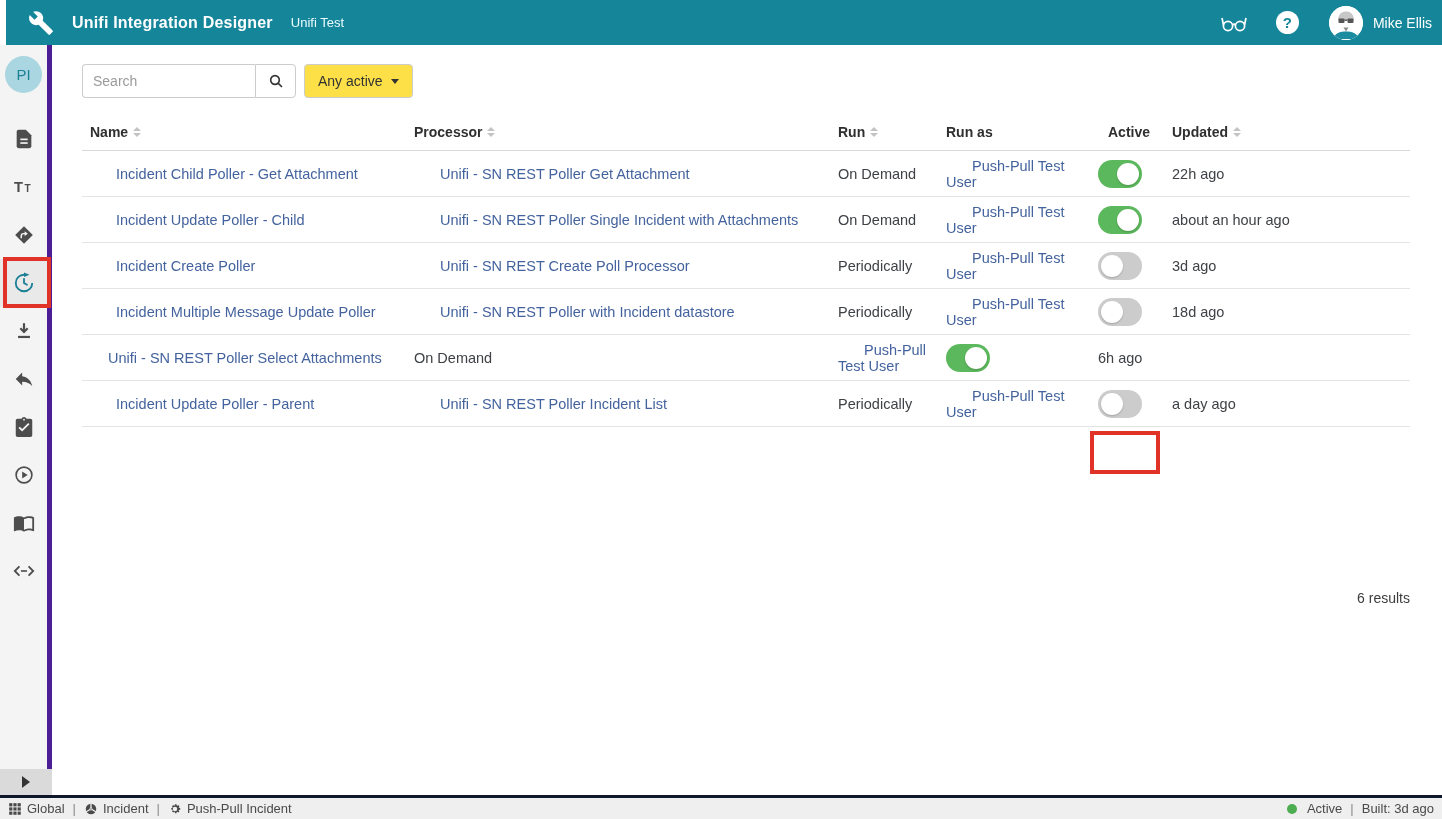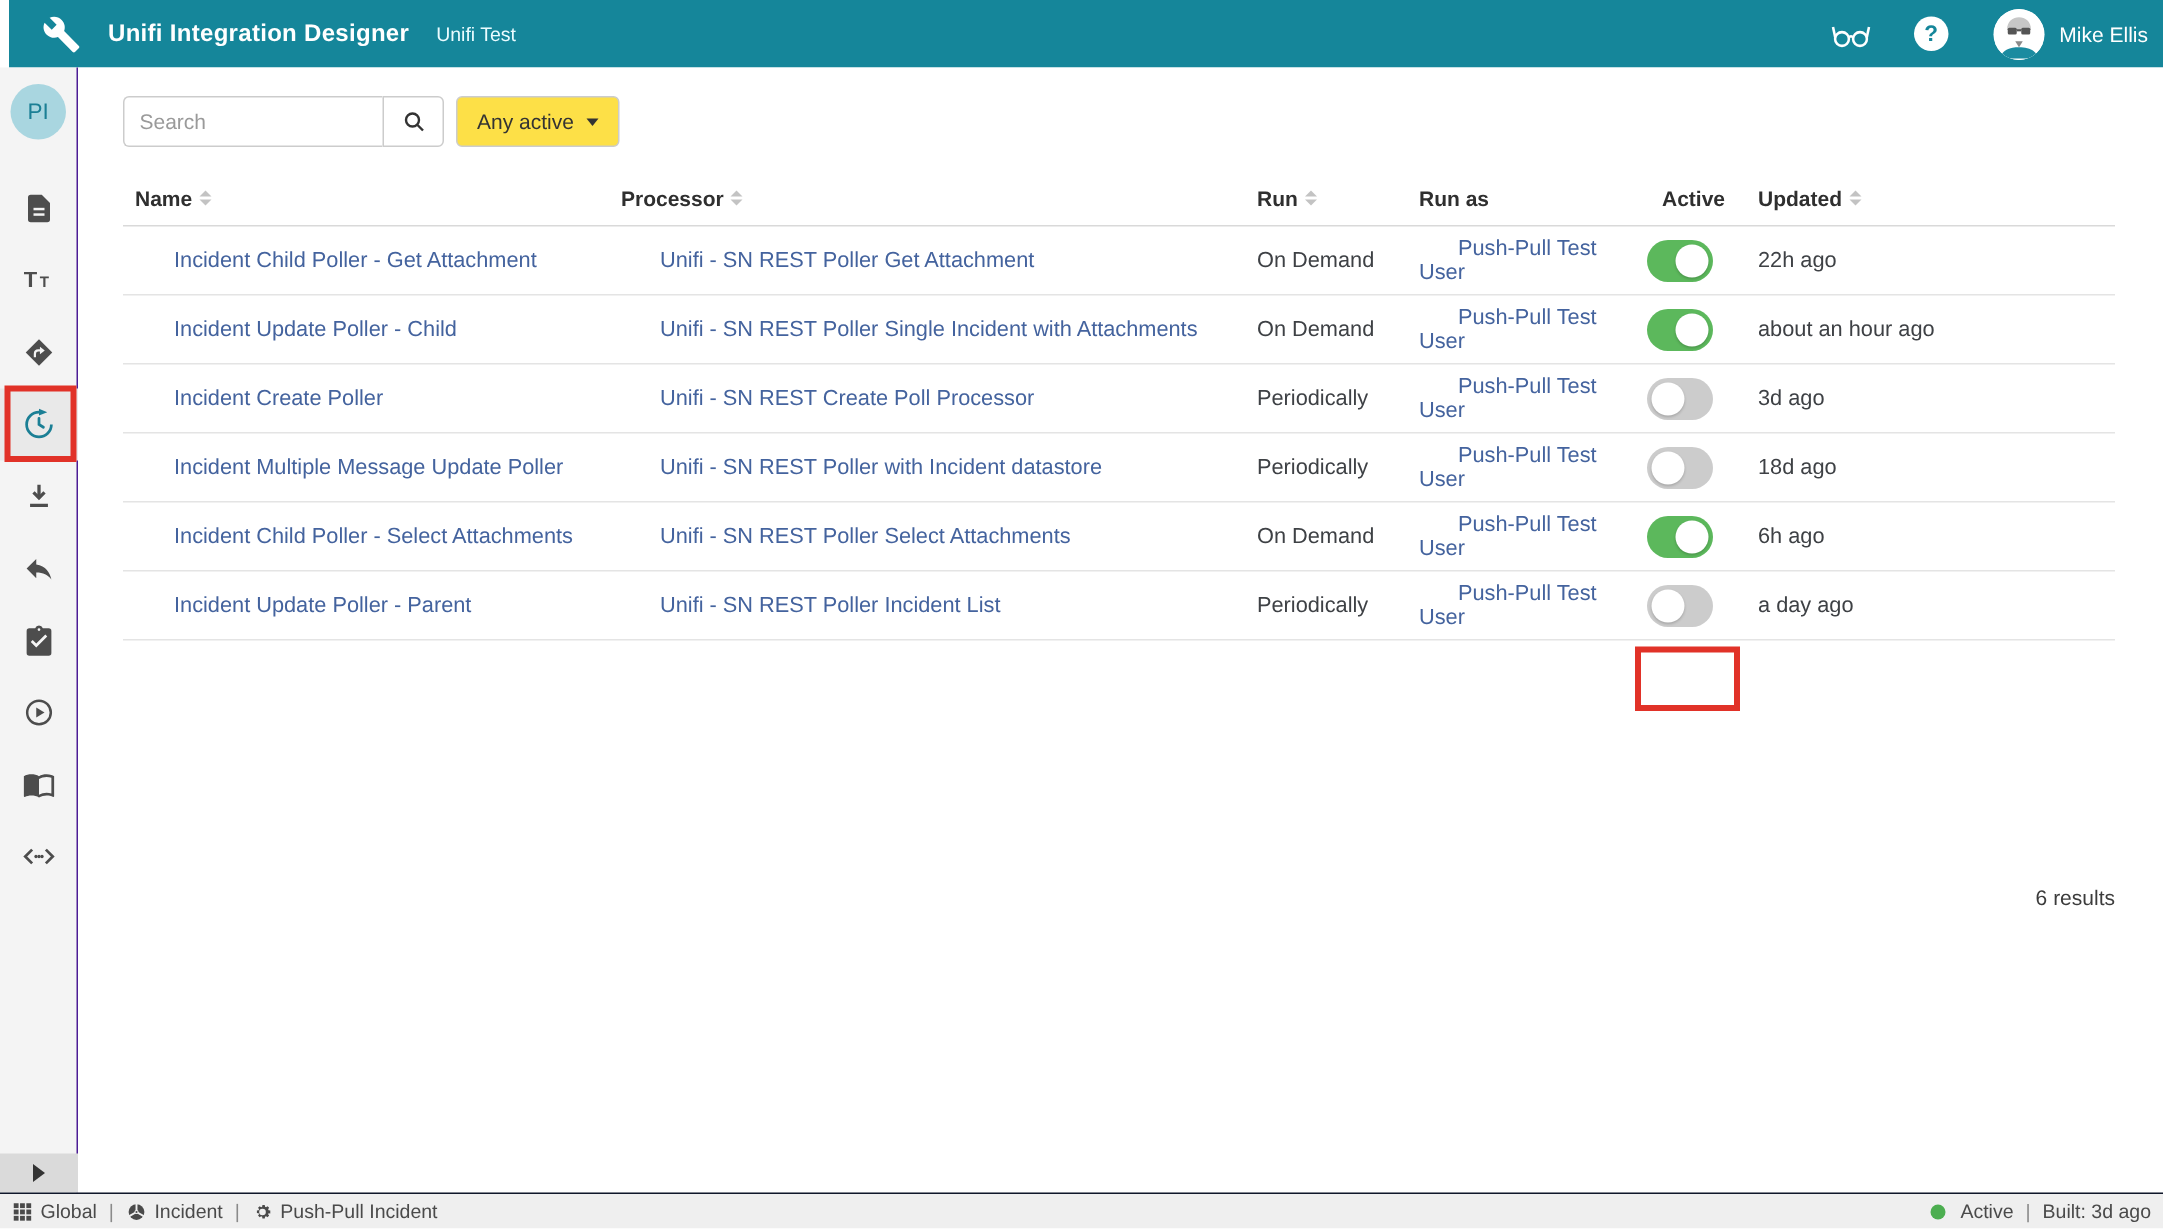--- a/index.html
+++ b/index.html
@@ -16,21 +16,21 @@
   .topbar .spacer { flex:1; }
   .topbar .glasses { width:32px; height:22px; margin-right:26px; cursor:pointer; }
   .help-btn { width:23px; height:23px; border-radius:50%; background:#fff; color:#15869a;
               font-weight:bold; font-size:15px; display:flex; align-items:center; justify-content:center;
               margin-right:30px; cursor:pointer; }
   .avatar { width:34px; height:34px; border-radius:50%; background:#fff; overflow:hidden; margin-right:10px; cursor:pointer; flex:none; }
   .topbar .username { font-size:14px; }
 
   
   .sidebar { position:absolute; top:45px; left:0; width:52px; height:750px; background:#f4f4f4;
-             border-right:1px solid #4c1d95; display:flex; flex-direction:column; align-items:center; }
+             border-right:5px solid #4c1d95; display:flex; flex-direction:column; align-items:center; }
   .side-avatar { width:37px; height:37px; border-radius:50%; background:#a9d6e0; color:#1b7f95;
                  font-size:15px; display:flex; align-items:center; justify-content:center; margin-top:11px; cursor:pointer; }
   .side-items { margin-top:22px; width:52px; display:flex; flex-direction:column; }
   .side-item { width:52px; height:48px; display:flex; align-items:center; justify-content:center;
                color:#4d4d4d; cursor:pointer; }
   .side-item svg { width:22px; height:22px; }
   .side-item.selected { background:#e9e9e9; color:#1b7f95; }
   .side-expand { position:absolute; bottom:0; left:0; width:52px; height:26px; background:#dadada;
                  display:flex; align-items:center; justify-content:center; cursor:pointer; }
   .side-expand .tri { width:0; height:0; border-top:6px solid transparent; border-bottom:6px solid transparent;
@@ -85,21 +85,21 @@
   .toggle.off { background:#cccccc; }
   .toggle .knob { position:absolute; top:3px; width:22px; height:22px; border-radius:50%; background:#fff;
                   box-shadow:0 1px 2px rgba(0,0,0,.2); }
   .toggle.on .knob { right:3px; }
   .toggle.off .knob { left:3px; }
 
   .results { position:absolute; top:545px; right:32px; font-size:14px; color:#3c3c3c; }
 
   
   .footer { position:absolute; bottom:0; left:0; width:1442px; height:24px; background:#efefef;
-            border-top:1px solid #0f172a; display:flex; align-items:center; font-size:13px; color:#4a4a4a;
+            border-top:3px solid #0f172a; display:flex; align-items:center; font-size:13px; color:#4a4a4a;
             padding:0 8px; }
   .footer .seg { display:flex; align-items:center; gap:5px; }
   .footer .sep { margin:0 8px; color:#8a8a8a; }
   .footer svg { width:14px; height:14px; color:#4a4a4a; }
   .footer .spacer { flex:1; }
   .status-dot { width:10px; height:10px; border-radius:50%; background:#4cae50; display:inline-block; margin-right:5px; }
 
   
   .anno { position:absolute; border:4px solid #e13228; z-index:50; pointer-events:none; }
   .anno-sidebar { left:3px; top:257px; width:48px; height:51px; }
@@ -314,21 +314,20 @@
     <div class="td c-runas"><a>Push-Pull Test User</a></div>
     <div class="td c-active">
       <div class="toggle off">
         <div class="knob"></div>
       </div>
     </div>
     <div class="td c-updated"><span>18d ago</span></div>
   </div>
 
   <div class="tr">
-    <div class="td c-name"><a>Incident Child Poller - Select Attachments</a></div>
     <div class="td c-proc"><a>Unifi - SN REST Poller Select Attachments</a></div>
     <div class="td c-run"><span>On Demand</span></div>
     <div class="td c-runas"><a>Push-Pull Test User</a></div>
     <div class="td c-active">
       <div class="toggle on">
         <div class="knob"></div>
       </div>
     </div>
     <div class="td c-updated"><span>6h ago</span></div>
   </div>

